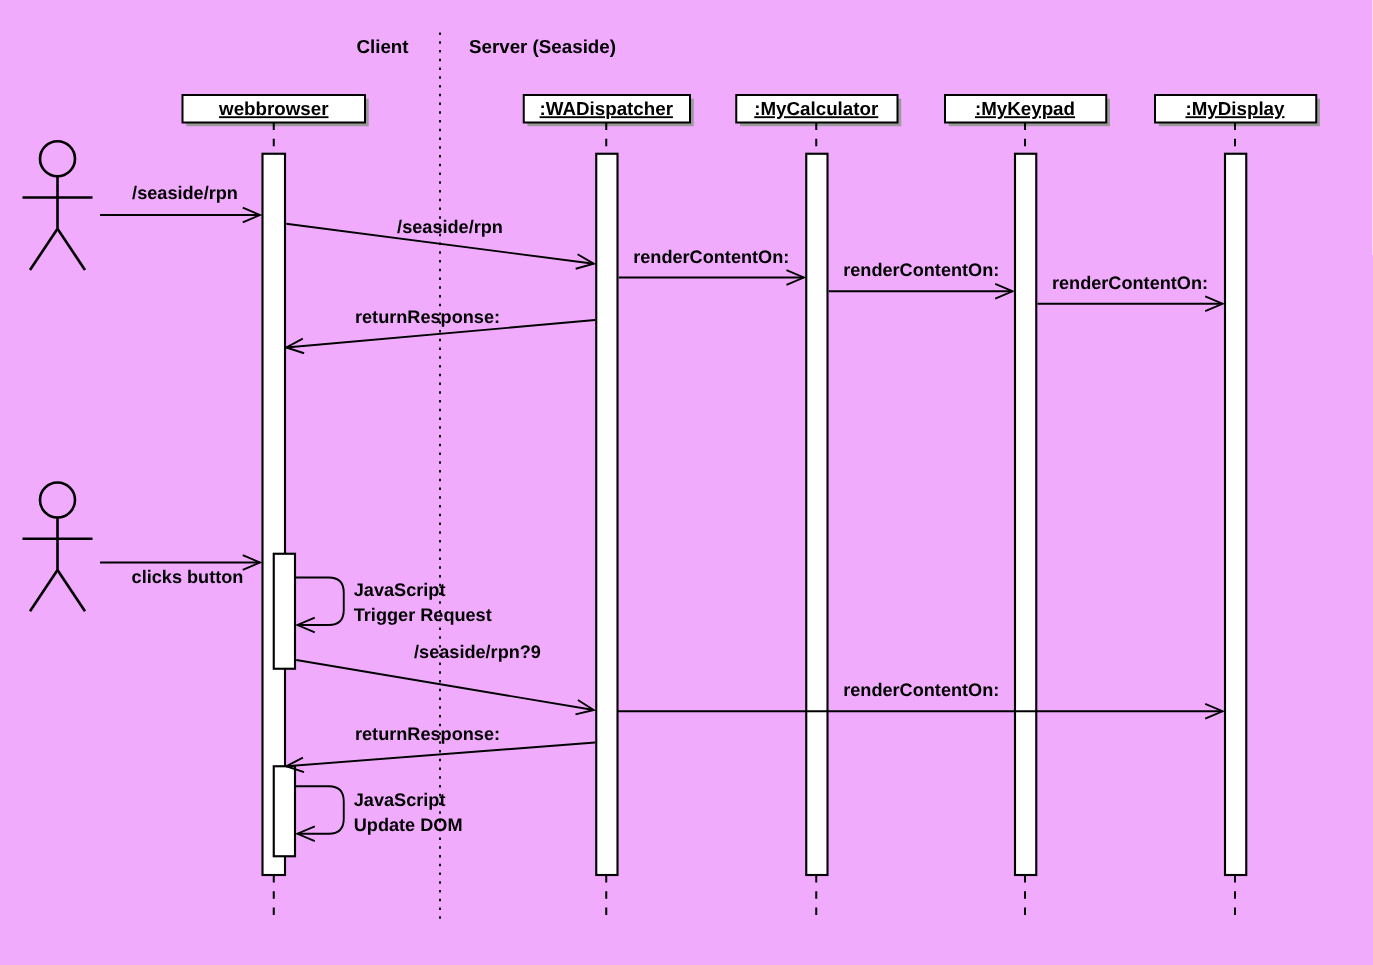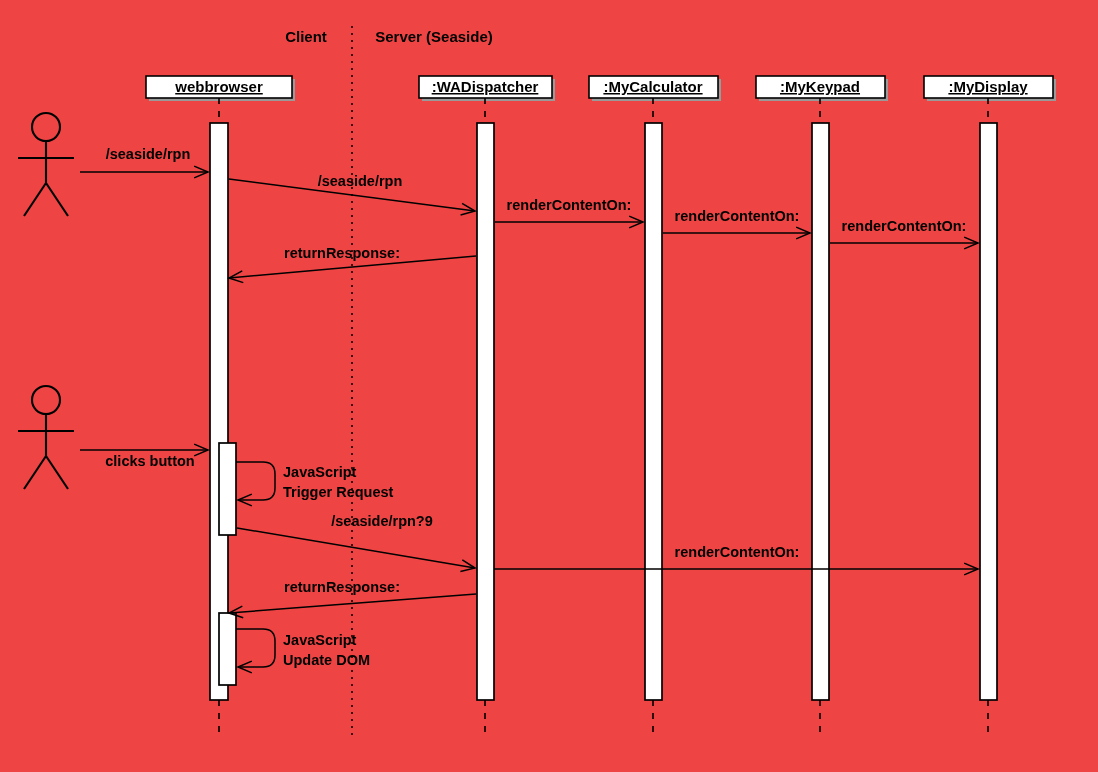--- a/index.html
+++ b/index.html
@@ -4,21 +4,21 @@
 <style>
   html, body {
     margin: 0;
     padding: 0;
     background: #ffffff;
   }
   #diagram-root {
     position: relative;
     width: 1098px;
     height: 772px;
-    background: #ef4444;
+    background: #f0abfc;
     font-family: "Liberation Sans", sans-serif;
     overflow: hidden;
   }
   svg#sequence-diagram {
     display: block;
     width: 1098px;
     height: 772px;
   }
   .lifeline-dash {
     stroke: #000000;

